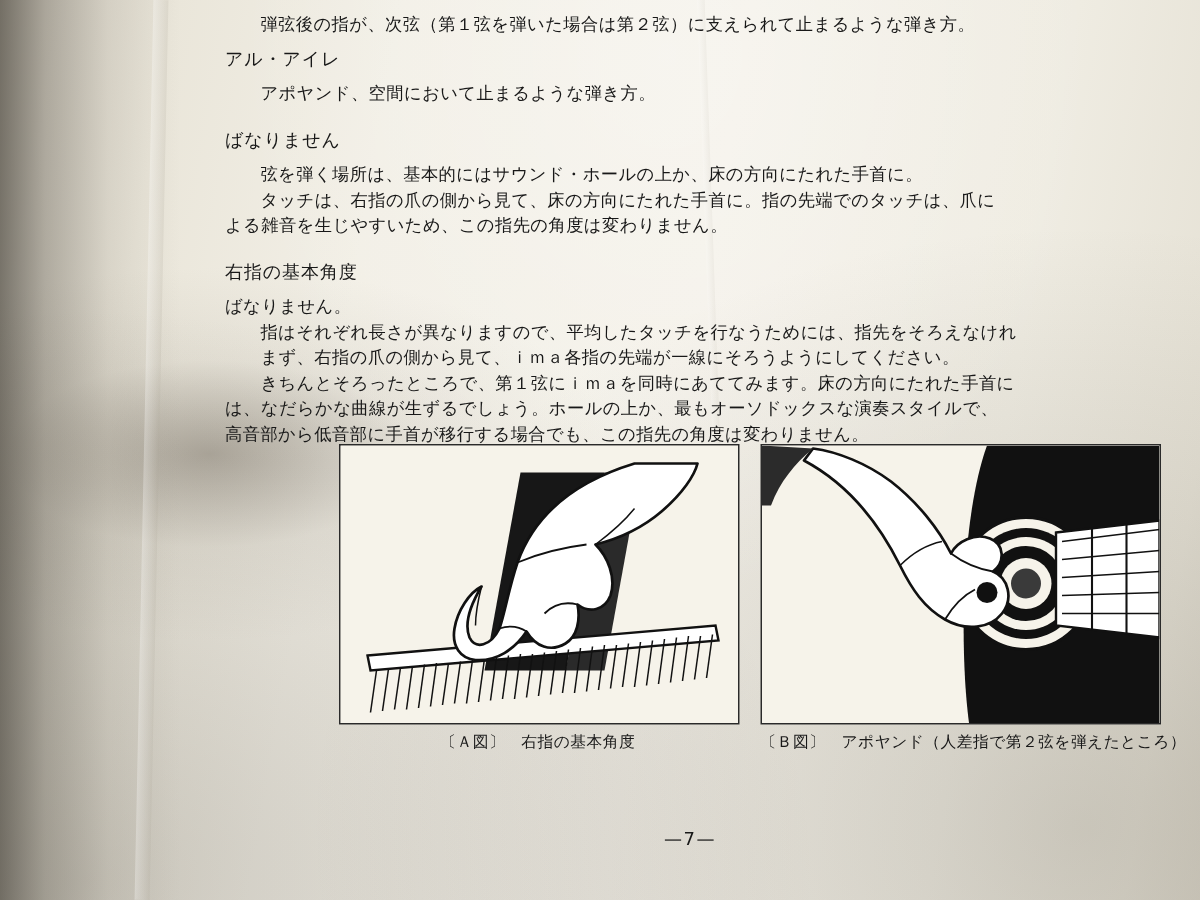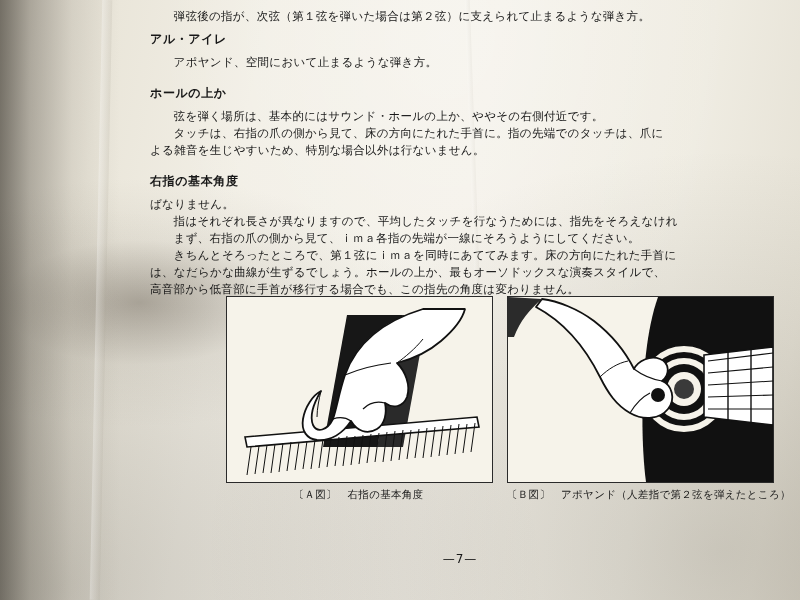--- a/index.html
+++ b/index.html
@@ -63,21 +63,21 @@
     color: #181818;
   }
 
   .line {
     font-size: 11.5px;
     line-height: 17px;
     letter-spacing: .3px;
     white-space: pre;
   }
   .heading {
-    font-weight: bold;
+    font-weight: normal;
     font-size: 12px;
     line-height: 17px;
     letter-spacing: .6px;
     white-space: pre;
   }
   .sp-6 { height: 6px; }
   .sp-14 { height: 14px; }
 
   
   .figures {
@@ -130,25 +130,25 @@
   <div class="crease" style="left:470px;top:0;width:5px;height:300px;transform:rotate(-2deg);opacity:.3;"></div>
 
   <div class="content">
 
     <div class="line" style="margin-top:8px;">　　弾弦後の指が、次弦（第１弦を弾いた場合は第２弦）に支えられて止まるような弾き方。</div>
     <div class="sp-6"></div>
     <div class="heading">アル・アイレ</div>
     <div class="sp-6"></div>
     <div class="line">　　アポヤンド、空間において止まるような弾き方。</div>
     <div class="sp-14"></div>
-    <div class="heading">ホールの上か</div>
-    <div class="sp-6"></div>
-    <div class="line">　　弦を弾く場所は、基本的にはサウンド・ホールの上か、ややその右側付近です。</div>
+    <div class="heading">ばなりません</div>
+    <div class="sp-6"></div>
+    <div class="line">　　弦を弾く場所は、基本的にはサウンド・ホールの上か、床の方向にたれた手首に。</div>
     <div class="line">　　タッチは、右指の爪の側から見て、床の方向にたれた手首に。指の先端でのタッチは、爪に</div>
-    <div class="line">よる雑音を生じやすいため、特別な場合以外は行ないません。</div>
+    <div class="line">よる雑音を生じやすいため、この指先の角度は変わりません。</div>
     <div class="sp-14"></div>
     <div class="heading">右指の基本角度</div>
     <div class="sp-6"></div>
     <div class="line">ばなりません。</div>
     <div class="line">　　指はそれぞれ長さが異なりますので、平均したタッチを行なうためには、指先をそろえなけれ</div>
     <div class="line">　　まず、右指の爪の側から見て、ｉｍａ各指の先端が一線にそろうようにしてください。</div>
     <div class="line">　　きちんとそろったところで、第１弦にｉｍａを同時にあててみます。床の方向にたれた手首に</div>
     <div class="line">は、なだらかな曲線が生ずるでしょう。ホールの上か、最もオーソドックスな演奏スタイルで、</div>
     <div class="line">高音部から低音部に手首が移行する場合でも、この指先の角度は変わりません。</div>
 

